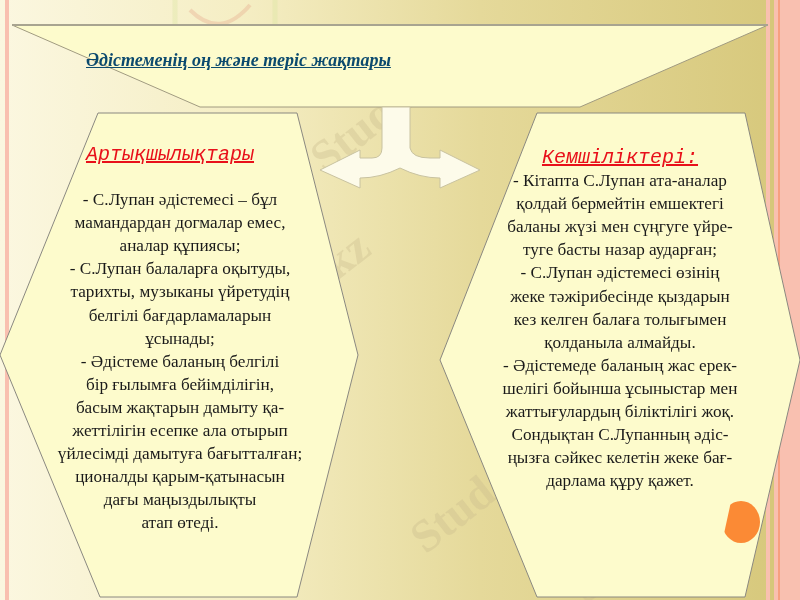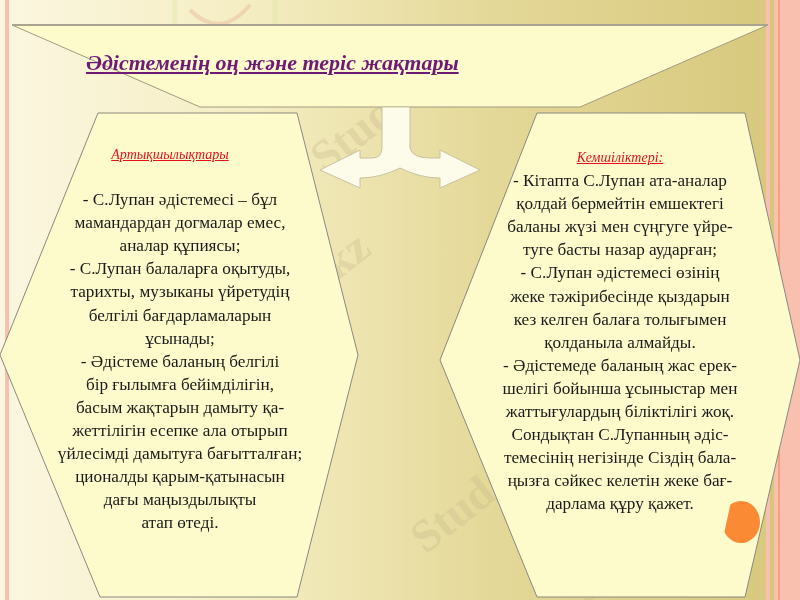--- a/index.html
+++ b/index.html
@@ -10,31 +10,32 @@
   }
   .stripe { position:absolute; top:0; height:600px; }
   .watermark {
     position:absolute; color:rgba(200,185,140,0.35);
     font-family:"Liberation Serif", serif; font-weight:bold; font-size:46px;
     transform: rotate(-38deg); white-space:nowrap; pointer-events:none;
   }
   svg.shapes { position:absolute; left:0; top:0; }
   .title {
     position:absolute; left:86px; top:50px; width:530px;
-    color:#701a75; font-style:italic; font-weight:bold; font-size:22px;
+    color:#0c4a6e; font-style:italic; font-weight:bold; font-size:18px;
     text-decoration:underline; white-space:nowrap;
     font-family:"Liberation Serif", serif;
   }
   .col-text {
     position:absolute; text-align:center; color:#1a1a1a;
     font-size:17.2px; line-height:23.1px; font-family:"Liberation Serif", serif;
   }
   .heading {
-    color:#e8101a; font-style:italic; text-decoration:underline; font-size:14px;
+    color:#e8101a; font-style:italic; text-decoration:underline; font-size:20px;
     display:block;
+    font-family:Liberation Mono, monospace;
   }
   .line { display:block; white-space:nowrap; }
   .orange-dot {
     position:absolute; left:722px; top:501px; width:38px; height:42px;
     border-radius:50%; background:#fb8a35;
   }
 </style>
 </head>
 <body>
 
@@ -98,16 +99,15 @@
   <span class="line">баланы жүзі мен сүңгуге үйре-</span>
   <span class="line">туге басты назар аударған;</span>
   <span class="line">-  С.Лупан әдістемесі өзінің</span>
   <span class="line">жеке тәжірибесінде қыздарын</span>
   <span class="line">кез келген балаға толығымен</span>
   <span class="line">қолданыла алмайды.</span>
   <span class="line">- Әдістемеде баланың жас ерек-</span>
   <span class="line">шелігі бойынша ұсыныстар мен</span>
   <span class="line">жаттығулардың біліктілігі жоқ.</span>
   <span class="line">Сондықтан   С.Лупанның әдіс-</span>
-  <span class="line">темесінің негізінде Сіздің бала-</span>
   <span class="line">ңызға сәйкес келетін жеке бағ-</span>
   <span class="line">дарлама құру қажет.</span>
 </div>
 
 </body></html>

